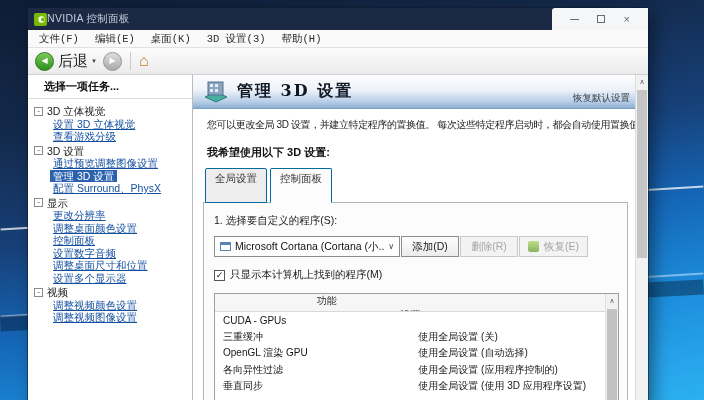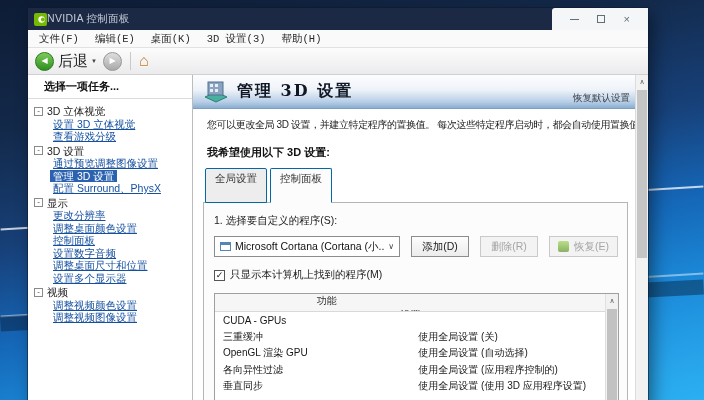--- a/index.html
+++ b/index.html
@@ -72,21 +72,21 @@
 
   .controls-row{display:flex;align-items:center;margin:0 0 11px;}
   .select-box{width:186px;height:21px;box-sizing:border-box;border:1px solid #8c8c8c;background:#fff;
     display:flex;align-items:center;padding:0 5px;gap:4px;font-size:10.5px;color:#111;}
   .win-glyph{width:11px;height:9px;box-sizing:border-box;border:1px solid #5585b5;border-top-width:3px;
     background:#fff;flex:0 0 11px;}
   .select-value{flex:1;overflow:hidden;white-space:nowrap;}
   .select-chevron{color:#444;font-size:8px;}
   .btn{height:21px;box-sizing:border-box;min-width:58px;border:1px solid #8c8c8c;
     background:linear-gradient(#fdfdfd,#ececec);color:#1a1a1a;font-size:10.5px;
-    display:flex;align-items:center;justify-content:center;padding:0 8px;margin-left:11px;}
+    display:flex;align-items:center;justify-content:center;padding:0 8px;margin-left:1px;}
   .btn.disabled{border-color:#c9c9c9;background:#f3f3f3;color:#a5a5a5;}
   .nv-mini{width:11px;height:11px;border-radius:2px;background:linear-gradient(#9ed24f,#4f8f14);
     opacity:.65;margin-right:5px;flex:0 0 11px;}
 
   .checkbox-row{display:flex;align-items:center;gap:5px;margin:0 0 11px;font-size:10.5px;color:#1a1a1a;}
   .checkbox{width:11px;height:11px;box-sizing:border-box;border:1px solid #555;background:#fff;
     color:#111;font-size:9px;line-height:9px;text-align:center;flex:0 0 11px;}
 
   .table-wrap{margin-top:2px;border:1px solid #9f9f9f;background:#fff;position:relative;height:140px;}
   .thead{display:flex;height:17px;align-items:center;background:#f6f6f6;border-bottom:1px solid #d9d9d9;

